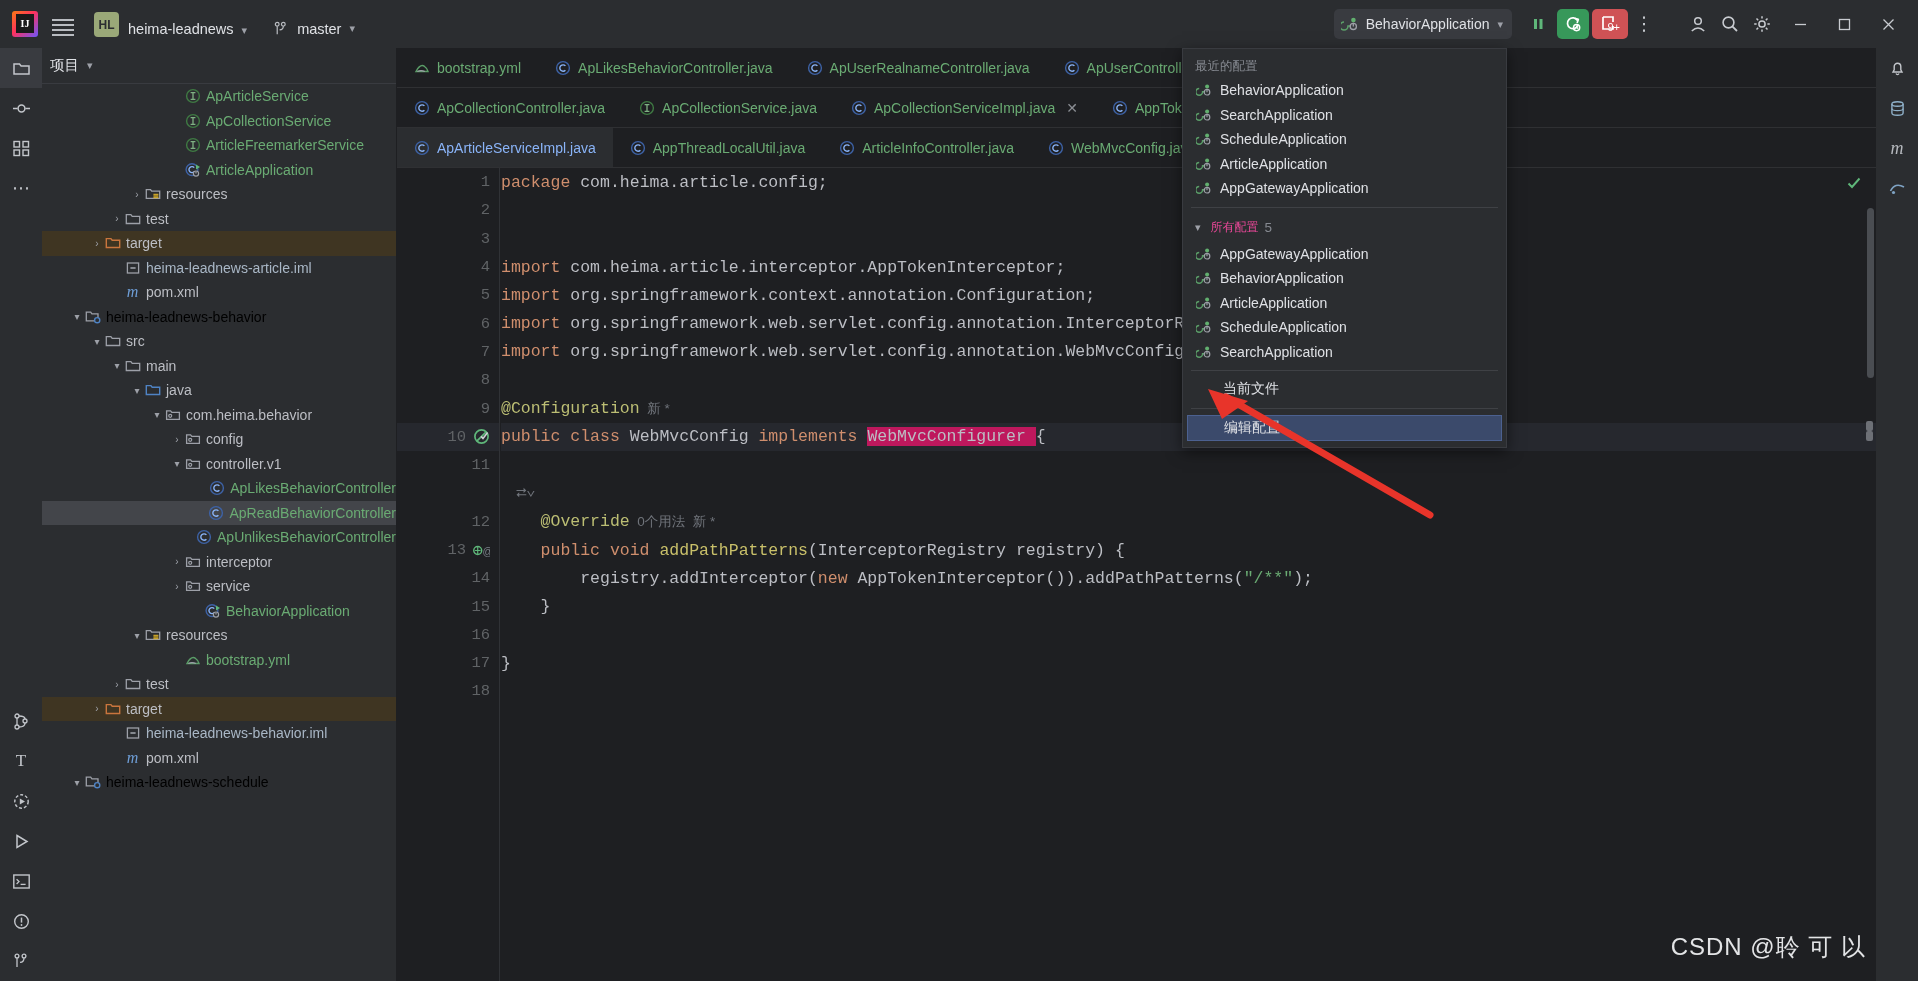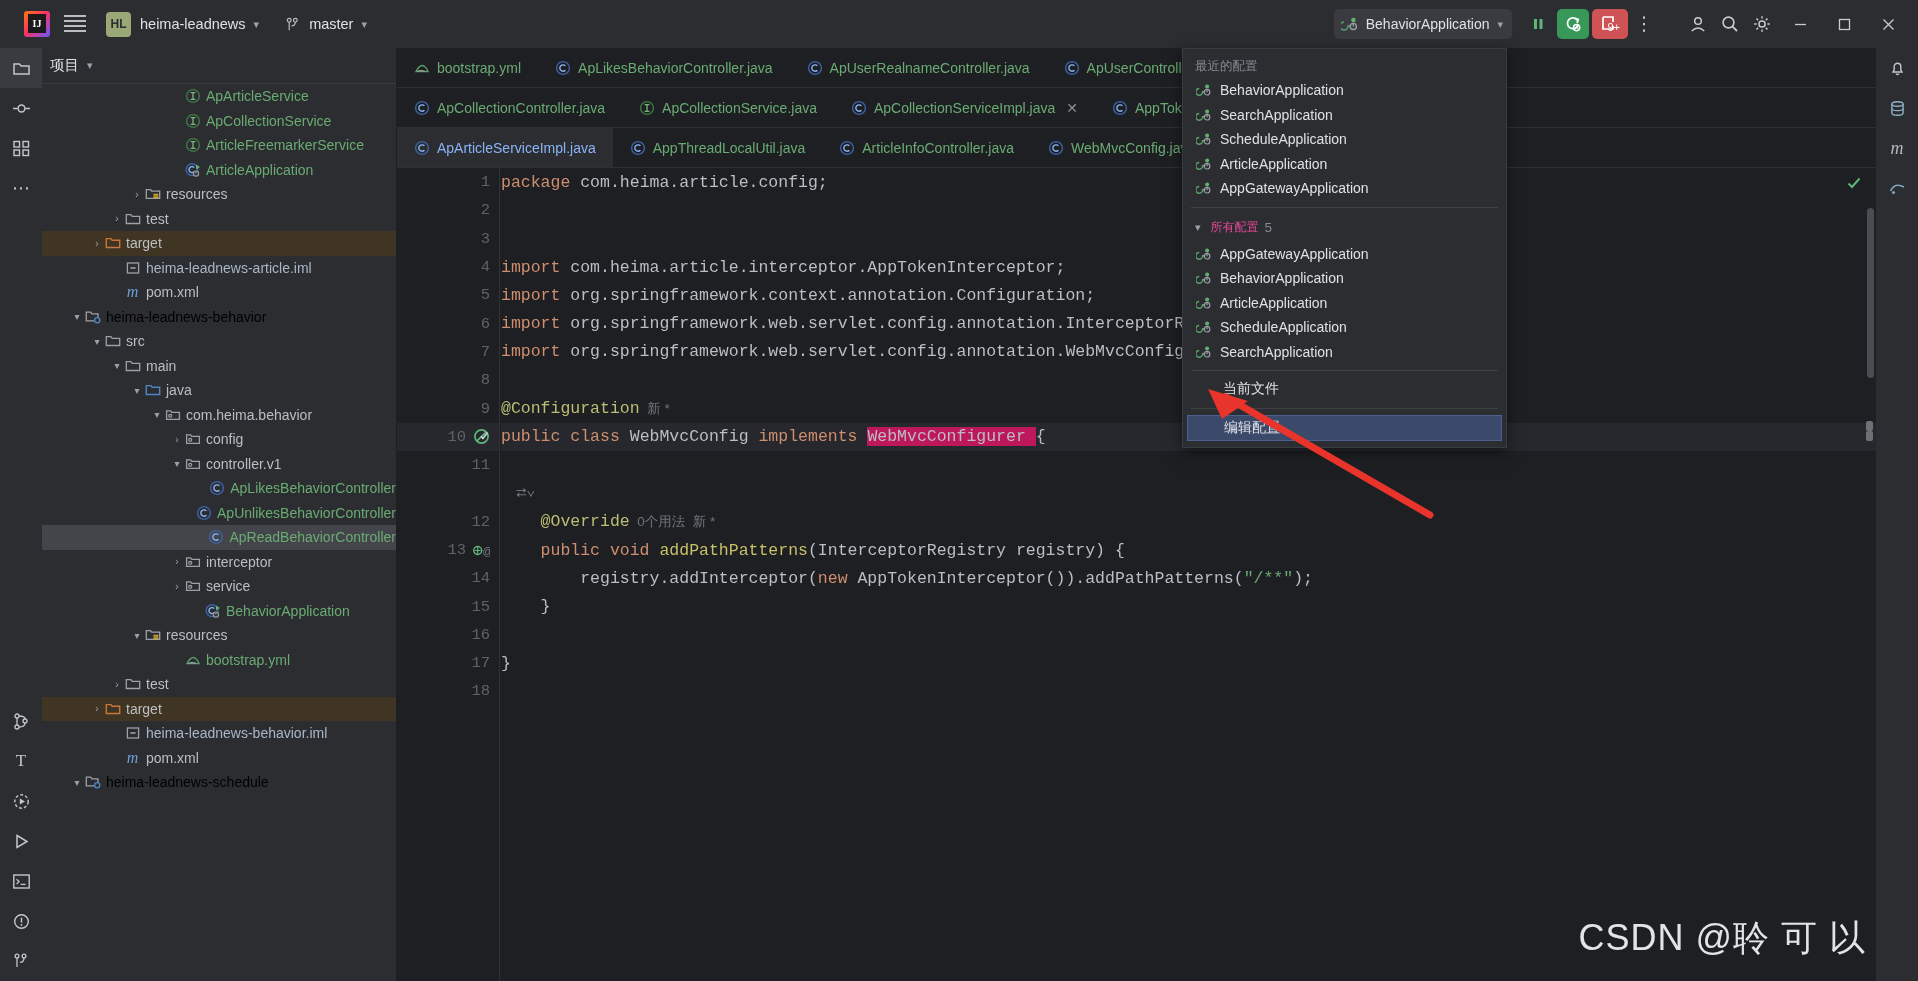--- a/index.html
+++ b/index.html
@@ -9,21 +9,21 @@
     font-family: "Liberation Sans", sans-serif;
     overflow: hidden;
   }
   #app { position: relative; width: 1918px; height: 981px; }
 
   
   .titlebar {
     position: absolute; top: 0; left: 0; width: 1918px; height: 48px;
     background: #2b2d30; display: flex; align-items: center;
   }
-  .tb-left { display: flex; align-items: center; gap: 0px; padding-left: 18px; }
+  .tb-left { display: flex; align-items: flex-end; gap: 0px; padding-left: 6px; }
   .ij-logo {
     width: 26px; height: 26px; margin-left: 6px; margin-right: 14px;
     border-radius: 3px; position: relative; overflow: hidden;
     background: linear-gradient(135deg,#f97a12 0%, #fe315d 45%, #6b57ff 100%);
   }
   .ij-logo::after {
     content: "IJ"; position: absolute; left: 4px; top: 3px;
     width: 18px; height: 19px; background: #1a1a1a; color: #fff;
     font-size: 10px; font-weight: bold; text-align: center; line-height: 19px;
     font-family: "Liberation Serif", serif;
@@ -161,21 +161,21 @@
   .pexp .plb { color: #ec4899; font-size: 12px; }
   .pexp .pcount { color: #868a91; font-size: 13.5px; margin-left: 6px; }
   .pitem.plain { padding-left: 40px; }
 
   
   .arrow { position: absolute; left: 1190px; top: 385px; z-index: 60; pointer-events:none;}
 
   
   .watermark {
     position: absolute; right: 52px; bottom: 18px; color: #e3e4e6;
-    font-size: 36px; letter-spacing: 1px; z-index: 30; margin-left: 28px;
+    font-size: 24px; letter-spacing: 1px; z-index: 30; margin-left: 28px;
   }
   
   .ed-scroll { position: absolute; right: 2px; top: 40px; width: 7px; height: 170px; background: #4a4d52; border-radius: 4px; }
   .checkmark { position: absolute; right: 14px; top: 7px; }
 </style>
 </head>
 <body>
 
 <div id="app">
 
@@ -557,41 +557,41 @@
           <span style="display:inline-block;width:168px"></span>
           <span class="twist"></span>
           <span class="tico">
             <svg width="16" height="16" viewBox="0 0 16 16">
               <circle cx="8" cy="8" r="6.4" fill="none" stroke="#3d62a6" stroke-width="1.4"></circle>
                 <path d="M10.4 5.9 a3.2 3.2 0 1 0 0 4.3" fill="none" stroke="#8ab4f8" stroke-width="1.4"></path>
             </svg>
           </span>
           <span class="tlbl c-class">ApLikesBehaviorController</span>
         </div>
-        <div class="trow">
-          <span style="display:inline-block;width:168px"></span>
-          <span class="twist"></span>
-          <span class="tico">
-            <svg width="16" height="16" viewBox="0 0 16 16">
-              <circle cx="8" cy="8" r="6.4" fill="none" stroke="#3d62a6" stroke-width="1.4"></circle>
-                <path d="M10.4 5.9 a3.2 3.2 0 1 0 0 4.3" fill="none" stroke="#8ab4f8" stroke-width="1.4"></path>
-            </svg>
-          </span>
-          <span class="tlbl c-class">ApUnlikesBehaviorController</span>
-        </div>
         <div class="trow hl-sel">
           <span style="display:inline-block;width:168px"></span>
           <span class="twist"></span>
           <span class="tico">
             <svg width="16" height="16" viewBox="0 0 16 16">
               <circle cx="8" cy="8" r="6.4" fill="none" stroke="#3d62a6" stroke-width="1.4"></circle>
                 <path d="M10.4 5.9 a3.2 3.2 0 1 0 0 4.3" fill="none" stroke="#8ab4f8" stroke-width="1.4"></path>
             </svg>
           </span>
           <span class="tlbl c-class">ApReadBehaviorController</span>
+        </div>
+        <div class="trow">
+          <span style="display:inline-block;width:168px"></span>
+          <span class="twist"></span>
+          <span class="tico">
+            <svg width="16" height="16" viewBox="0 0 16 16">
+              <circle cx="8" cy="8" r="6.4" fill="none" stroke="#3d62a6" stroke-width="1.4"></circle>
+                <path d="M10.4 5.9 a3.2 3.2 0 1 0 0 4.3" fill="none" stroke="#8ab4f8" stroke-width="1.4"></path>
+            </svg>
+          </span>
+          <span class="tlbl c-class">ApUnlikesBehaviorController</span>
         </div>
         <div class="trow">
           <span style="display:inline-block;width:128px"></span>
           <span class="twist">›</span>
           <span class="tico">
             <svg width="16" height="16" viewBox="0 0 16 16">
               <path d="M1.6 3.8 h4 l1.2 1.5 H14.4 v7 H1.6 Z" fill="none" stroke="#9da0a8" stroke-width="1.3"></path>
                 <circle cx="5.2" cy="8.8" r="1.5" fill="none" stroke="#9da0a8" stroke-width="1.2"></circle>
             </svg>
           </span>

